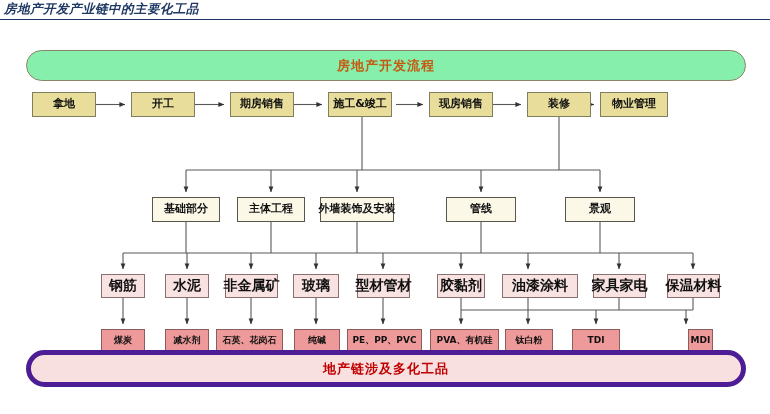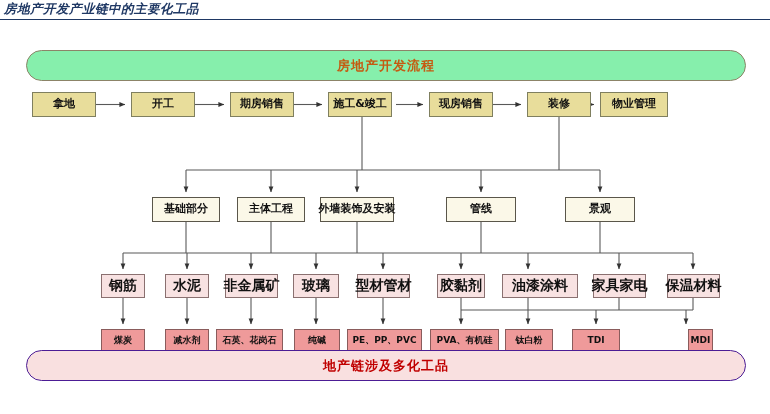--- a/index.html
+++ b/index.html
@@ -80,23 +80,23 @@
     width: 720px;
     height: 31px;
     background: #86efac;
     border: 1px solid #8c8468;
     color: #c55a11;
   }
   .banner-bottom {
     left: 26px;
     top: 328px;
     width: 720px;
-    height: 31px;
+    height: 37px;
     background: #f9e0e0;
-    border: 1px solid #4c1d95;
+    border: 5px solid #4c1d95;
     color: #c00000;
   }
   
   .node {
     position: absolute;
     box-sizing: border-box;
     display: flex;
     align-items: center;
     justify-content: center;
     text-align: center;

